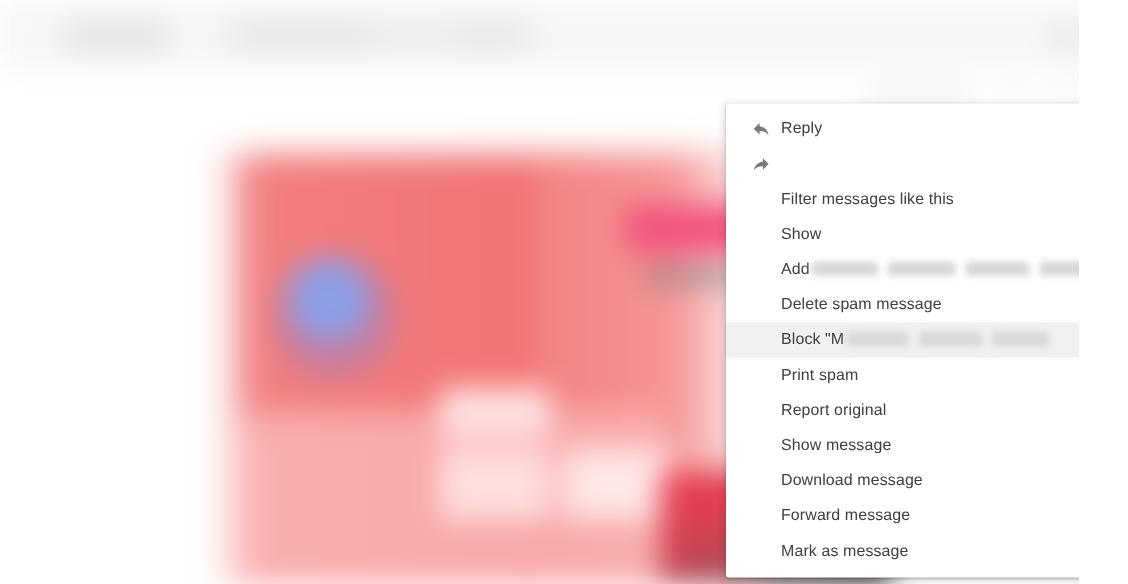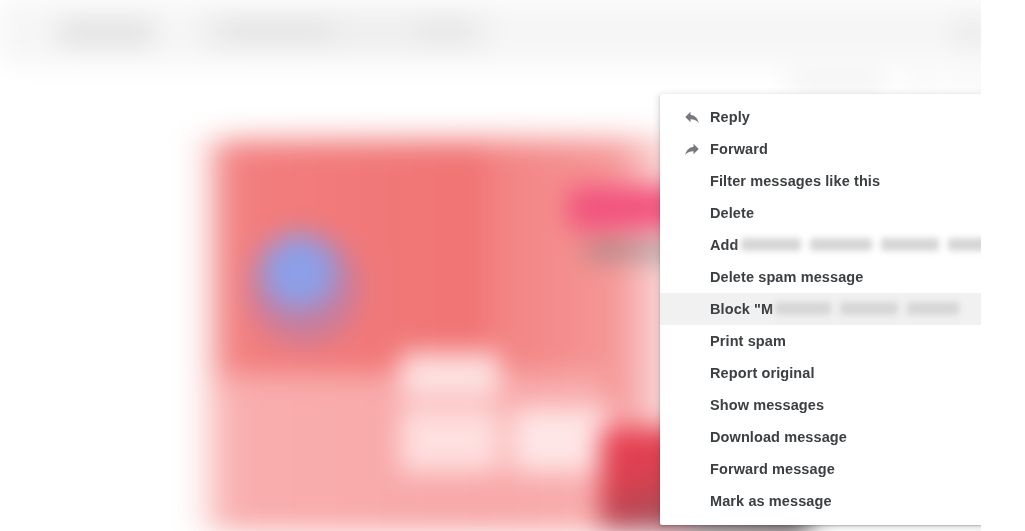--- a/index.html
+++ b/index.html
@@ -9,21 +9,20 @@
     overflow:hidden;
     background:#ffffff;
     font-family:"Liberation Sans", sans-serif;
   }
 
   #app {
     position:relative;
     width:981px; height:531px;
     background:#ffffff;
     overflow:hidden;
-    font-weight:bold;
   }
 
   
   .bg-layer {
     position:absolute;
     inset:0;
     filter: blur(13px);
     -webkit-filter: blur(13px);
   }
 
@@ -291,29 +290,28 @@
       </span>
       <span class="menu-label">Reply</span>
     </div>
 
     <div class="menu-item has-icon">
       <span class="menu-icon">
         <svg width="18" height="18" viewBox="0 0 24 24" fill="currentColor">
             <path d="M14 9V5l7 7-7 7v-4.1c-5 0-8.5 1.6-11 5.1 1-5 4-10 11-11z"></path>
           </svg>
       </span>
-      <span class="menu-label">Forward</span>
     </div>
 
     <div class="menu-item">
       <span class="menu-label">Filter messages like this</span>
     </div>
 
     <div class="menu-item">
-      <span class="menu-label">Delete</span>
+      <span class="menu-label">Show</span>
     </div>
 
     <div class="menu-item">
       <span class="menu-label">Add</span>
       <span class="redact w1"></span>
       <span class="redact-gap"></span>
       <span class="redact w2"></span>
       <span class="redact-gap"></span>
       <span class="redact w3"></span>
       <span class="redact-gap"></span>
@@ -335,21 +333,21 @@
 
     <div class="menu-item">
       <span class="menu-label">Print spam</span>
     </div>
 
     <div class="menu-item">
       <span class="menu-label">Report original</span>
     </div>
 
     <div class="menu-item">
-      <span class="menu-label">Show messages</span>
+      <span class="menu-label">Show message</span>
     </div>
 
     <div class="menu-item">
       <span class="menu-label">Download message</span>
     </div>
 
     <div class="menu-item">
       <span class="menu-label">Forward message</span>
     </div>
 

